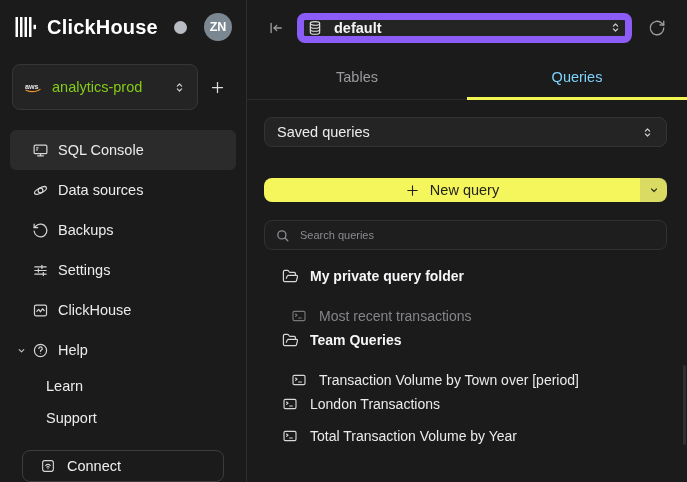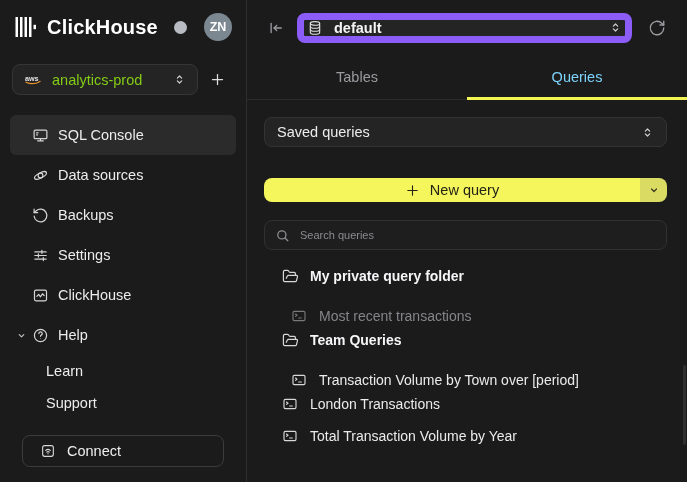--- a/index.html
+++ b/index.html
@@ -17,21 +17,21 @@
              display:flex; flex-direction:column; background:#1b1b1b; }
   .brand-row { display:flex; align-items:center; padding:13px 14px 12px 14px; }
   .logo { width:24px; height:24px; display:flex; align-items:center; justify-content:center; }
   .brand-title { font-size:20px; font-weight:700; margin-left:9px; letter-spacing:.2px; color:#fff; }
   .status-dot { width:13px; height:13px; border-radius:50%; background:#b9bdc3; margin-left:auto; }
   .avatar { width:28px; height:28px; border-radius:50%; background:#7b8791; color:#fff;
             font-size:12.5px; font-weight:600; display:flex; align-items:center;
             justify-content:center; margin-left:17px; }
 
   .service-row { display:flex; align-items:center; padding:11px 16px 0 12px; }
-  .service-select { width:186px; height:31px; background:#242424; border:1px solid #363636;
+  .service-select { width:186px; height:46px; background:#242424; border:1px solid #363636;
                     border-radius:8px; display:flex; align-items:center; padding:0 11px; cursor:pointer; }
   .service-name { margin-left:10px; color:#84cc16; }
   .service-select .updown { margin-left:auto; color:#cfcfd2; }
   .plus-button { margin-left:auto; width:26px; height:26px; display:flex; align-items:center;
                  justify-content:center; color:#dedee0; cursor:pointer; border-radius:6px; }
 
   .nav { margin-top:20px; padding:0 10px; }
   .nav-item { height:40px; display:flex; align-items:center; border-radius:6px;
               padding-left:22px; color:#ececee; cursor:pointer; }
   .nav-item.active { background:#2b2b2b; }

